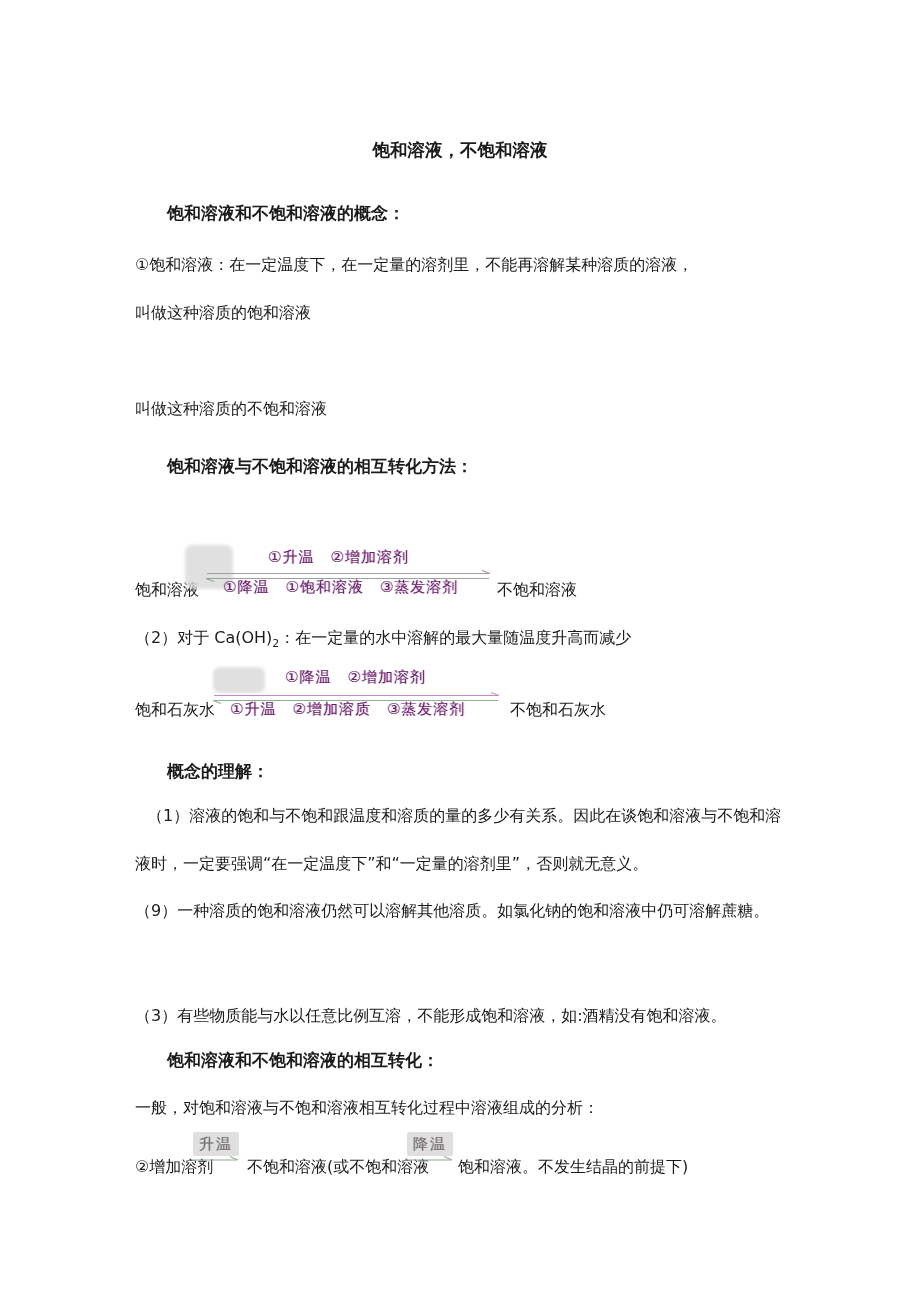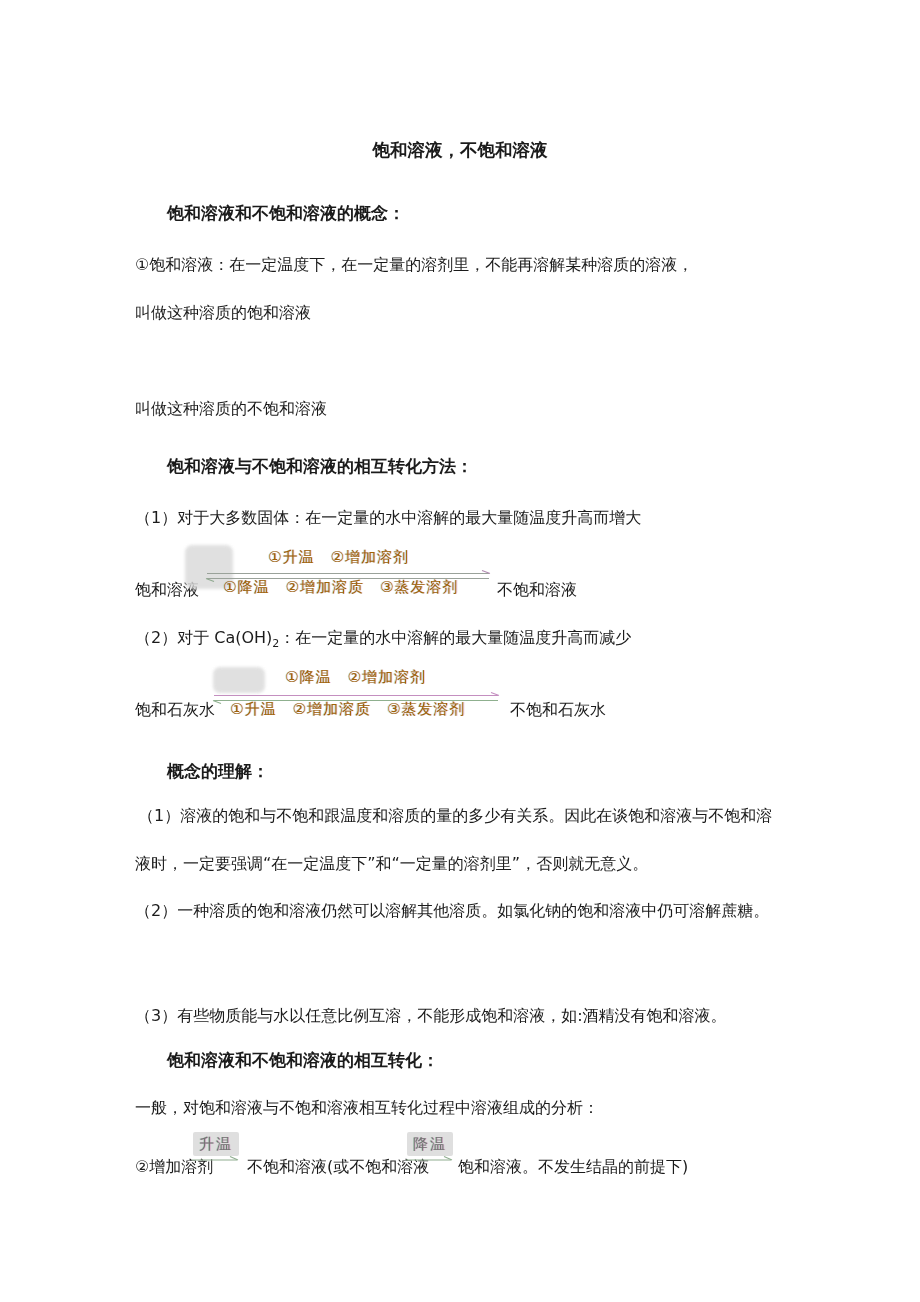--- a/index.html
+++ b/index.html
@@ -10,21 +10,21 @@
   }
   .t { position:absolute; font-size:16px; line-height:20px; white-space:nowrap; }
   .bold { font-weight:700; font-size:17px;margin-left:32px; }
   .title { left:0; width:920px; text-align:center; font-weight:700; font-size:17.5px; }
   sub.chem { font-size:11px; }
   
   .diagram { position:absolute; }
   .dlabel { position:absolute; font-size:16px; line-height:20px; white-space:nowrap; }
   .scan-text {
     position:absolute; font-size:15px; line-height:18px; white-space:nowrap;
-    color:#a16207; letter-spacing:1px;
+    color:#701a75; letter-spacing:1px;
     text-shadow:0.8px 0 0 rgba(206,139,188,0.55), -0.8px 0 0 rgba(130,190,145,0.45);
   }
   .blob { position:absolute; background:#d9d9d9; opacity:0.8; border-radius:7px; filter:blur(1.5px); }
   .arrow-svg { position:absolute; }
   
   .cond { position:absolute; }
   .cond .box {
     position:absolute; left:0; top:0; width:46px; height:24px;
     background:#dadada; opacity:0.85; border-radius:2px; filter:blur(0.6px);
   }
@@ -40,56 +40,55 @@
 <div class="page">
 
   <div class="t title" style="top:140px;">饱和溶液，不饱和溶液</div>
 
   <div class="t bold" style="left:135px; top:203px;">饱和溶液和不饱和溶液的概念：</div>
   <div class="t" style="left:135px; top:255px;">①饱和溶液：在一定温度下，在一定量的溶剂里，不能再溶解某种溶质的溶液，</div>
   <div class="t" style="left:135px; top:303px;">叫做这种溶质的饱和溶液</div>
   <div class="t" style="left:135px; top:399px;">叫做这种溶质的不饱和溶液</div>
 
   <div class="t bold" style="left:135px; top:456px;">饱和溶液与不饱和溶液的相互转化方法：</div>
-  <div class="t" style="left:135px; top:508px;">（1）对于大多数固体：在一定量的水中溶解的最大量随温度升高而增大</div>
 
   <div class="diagram" style="left:135px; top:542px; width:480px; height:64px;">
     <span class="dlabel" style="left:0; top:38px;">饱和溶液</span>
     <span class="blob" style="left:50px; top:3px; width:48px; height:44px;"></span>
     <span class="scan-text" style="left:133px; top:6px;">①升温　②增加溶剂</span>
     <svg class="arrow-svg" style="left:68px; top:28px;" width="290" height="12" viewBox="0 0 290 12">
       <line x1="4" y1="3.5" x2="286" y2="3.5" stroke="#9aa29a" stroke-width="1.1"></line>
       <path d="M279,0.5 L287,3.5" stroke="#b08ab0" stroke-width="1.1" fill="none"></path>
       <line x1="4" y1="8.5" x2="286" y2="8.5" stroke="#9aa29a" stroke-width="1.1"></line>
       <path d="M11,11.5 L3,8.5" stroke="#8fa98f" stroke-width="1.1" fill="none"></path>
     </svg>
-    <span class="scan-text" style="left:88px; top:36px;">①降温　②增加溶质　③蒸发溶剂</span>
+    <span class="scan-text" style="left:88px; top:36px;">①降温　①饱和溶液　③蒸发溶剂</span>
     <span class="dlabel" style="left:362px; top:38px;text-align:center;">不饱和溶液</span>
   </div>
 
   <div class="t" style="left:135px; top:628px;"><span>（2）对于 Ca(OH)</span><sub class="chem">2</sub><span>：在一定量的水中溶解的最大量随温度升高而减少</span></div>
 
   <div class="diagram" style="left:135px; top:662px; width:520px; height:64px;">
     <span class="dlabel" style="left:0; top:38px;">饱和石灰水</span>
     <span class="blob" style="left:78px; top:5px; width:52px; height:26px;"></span>
     <span class="scan-text" style="left:150px; top:6px;">①降温　②增加溶剂</span>
     <svg class="arrow-svg" style="left:75px; top:30px;" width="292" height="12" viewBox="0 0 292 12">
       <line x1="4" y1="3.5" x2="288" y2="3.5" stroke="#c48fc0" stroke-width="1.1"></line>
       <path d="M281,0.5 L289,3.5" stroke="#c48fc0" stroke-width="1.1" fill="none"></path>
       <line x1="4" y1="8.5" x2="288" y2="8.5" stroke="#8fb08f" stroke-width="1.1"></line>
       <path d="M11,11.5 L3,8.5" stroke="#8fb08f" stroke-width="1.1" fill="none"></path>
     </svg>
     <span class="scan-text" style="left:95px; top:38px;">①升温　②增加溶质　③蒸发溶剂</span>
     <span class="dlabel" style="left:375px; top:38px;">不饱和石灰水</span>
   </div>
 
   <div class="t bold" style="left:135px; top:761px;">概念的理解：</div>
-  <div class="t" style="left:138px; top:806px;">（1）溶液的饱和与不饱和跟温度和溶质的量的多少有关系。因此在谈饱和溶液与不饱和溶</div>
+  <div class="t" style="left:147px; top:806px;">（1）溶液的饱和与不饱和跟温度和溶质的量的多少有关系。因此在谈饱和溶液与不饱和溶</div>
   <div class="t" style="left:135px; top:854px;">液时，一定要强调“在一定温度下”和“一定量的溶剂里”，否则就无意义。</div>
-  <div class="t" style="left:135px; top:901px;">（2）一种溶质的饱和溶液仍然可以溶解其他溶质。如氯化钠的饱和溶液中仍可溶解蔗糖。</div>
+  <div class="t" style="left:135px; top:901px;">（9）一种溶质的饱和溶液仍然可以溶解其他溶质。如氯化钠的饱和溶液中仍可溶解蔗糖。</div>
   <div class="t" style="left:135px; top:1006px;">（3）有些物质能与水以任意比例互溶，不能形成饱和溶液，如:酒精没有饱和溶液。</div>
 
   <div class="t" style="left:135px; top:1098px;">一般，对饱和溶液与不饱和溶液相互转化过程中溶液组成的分析：</div>
   <div class="t bold" style="left:135px; top:1050px;">饱和溶液和不饱和溶液的相互转化：</div>
 
   <div class="t" style="left:135px; top:1157px;">②增加溶剂</div>
   <div class="cond" style="left:193px; top:1132px; width:50px; height:34px;">
     <span class="box"></span>
     <span class="lbl">升温</span>
     <svg class="arrow-svg" style="left:-2px; top:22px;" width="50" height="10" viewBox="0 0 50 10">

